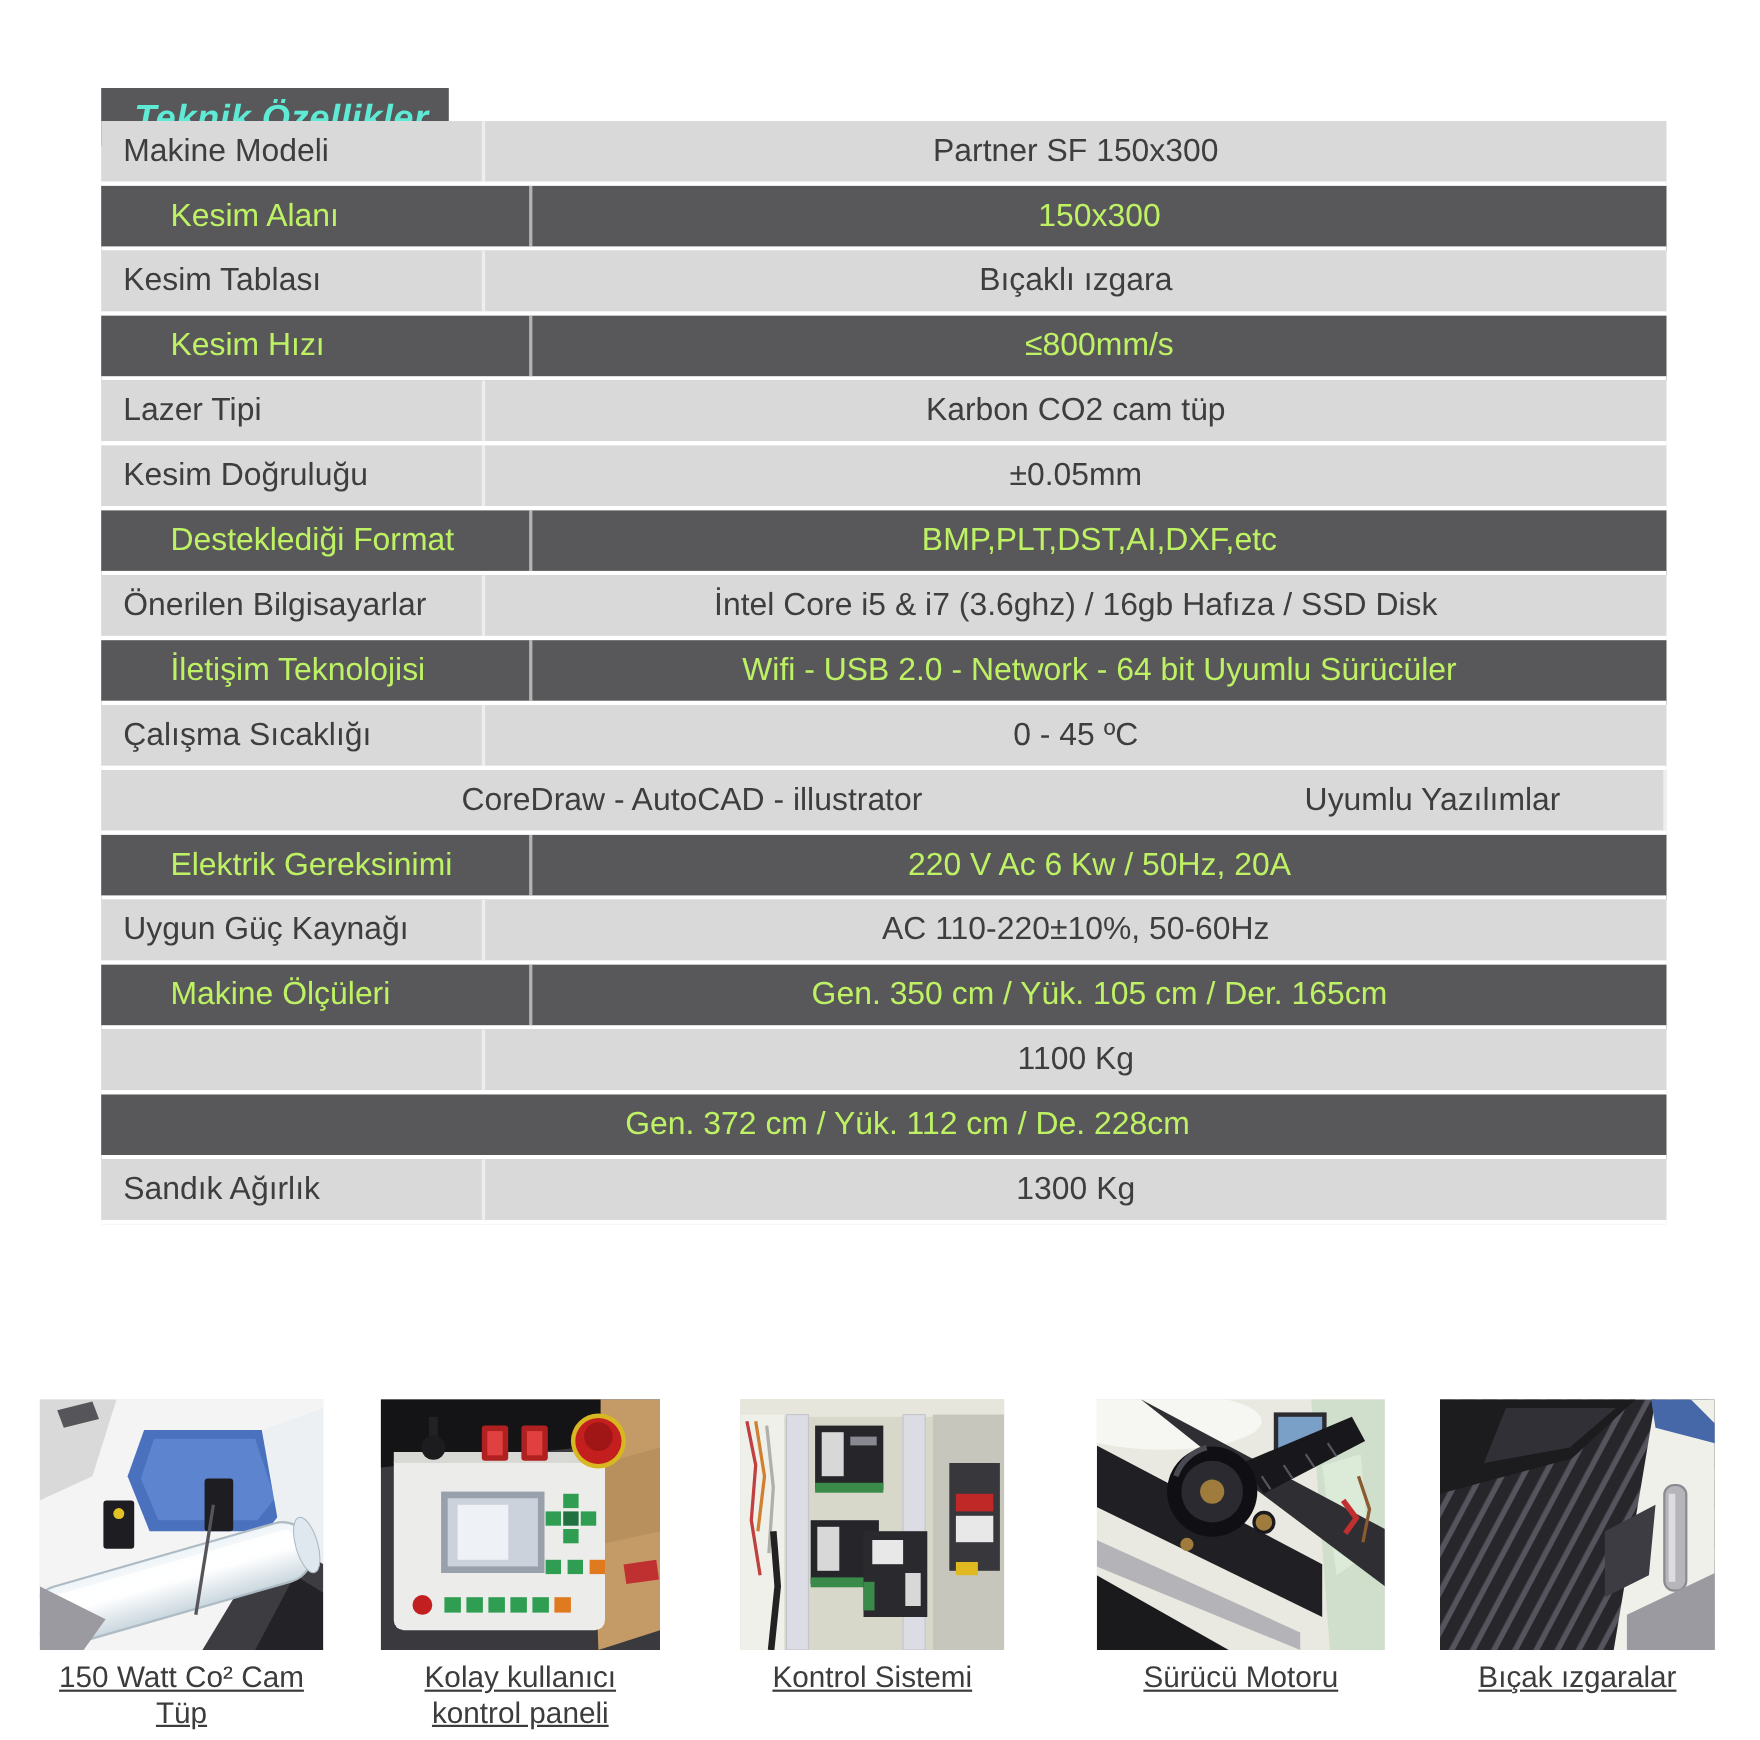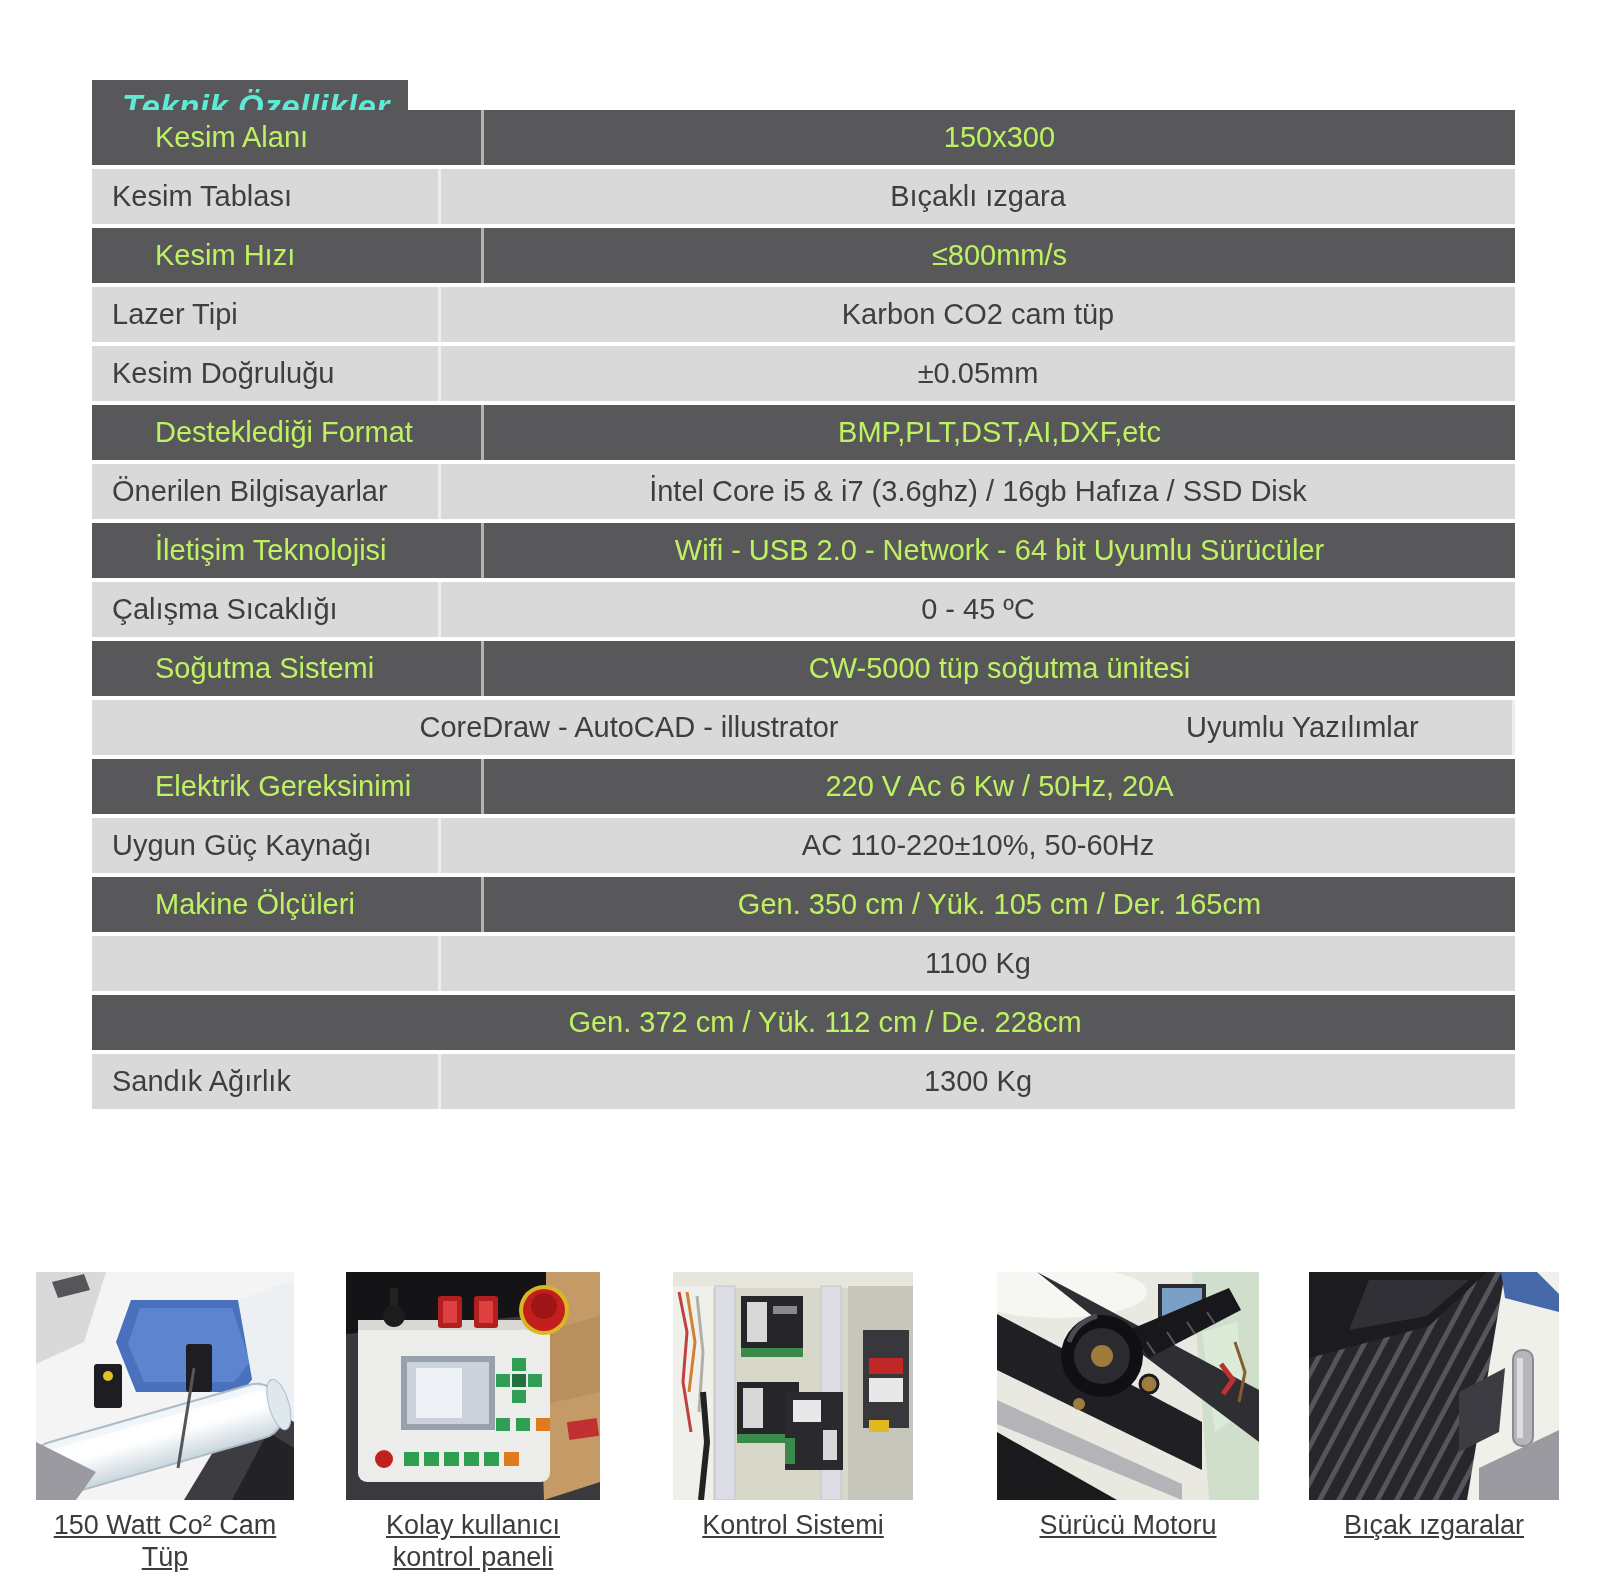--- a/index.html
+++ b/index.html
@@ -52,20 +52,24 @@
     text-decoration:underline;
   }
 </style>
 </head>
 <body>
 
 <div class="canvas">
   <div class="badge">Teknik Özellikler</div>
 
   <div class="spec-table" id="spec-table">
+  <div class="row light">
+    <div class="cell label">Makine Modeli</div>
+    <div class="cell value">Partner SF 150x300</div>
+  </div>
 
   <div class="row dark">
     <div class="cell label">Kesim Alanı</div>
     <div class="cell value">150x300</div>
   </div>
 
   <div class="row light">
     <div class="cell label">Kesim Tablası</div>
     <div class="cell value">Bıçaklı ızgara</div>
   </div>
@@ -99,24 +103,20 @@
   <div class="row dark">
     <div class="cell label">İletişim Teknolojisi</div>
     <div class="cell value">Wifi - USB 2.0 - Network - 64 bit Uyumlu Sürücüler</div>
   </div>
 
   <div class="row light">
     <div class="cell label">Çalışma Sıcaklığı</div>
     <div class="cell value">0 - 45 ºC</div>
   </div>
 
-  <div class="row dark">
-    <div class="cell label">Soğutma Sistemi</div>
-    <div class="cell value">CW-5000 tüp soğutma ünitesi</div>
-  </div>
 
   <div class="row light">
     <div class="cell value">CoreDraw - AutoCAD - illustrator</div>
     <div class="cell label">Uyumlu Yazılımlar</div>
   </div>
 
   <div class="row dark">
     <div class="cell label">Elektrik Gereksinimi</div>
     <div class="cell value">220 V Ac 6 Kw / 50Hz, 20A</div>
   </div>

